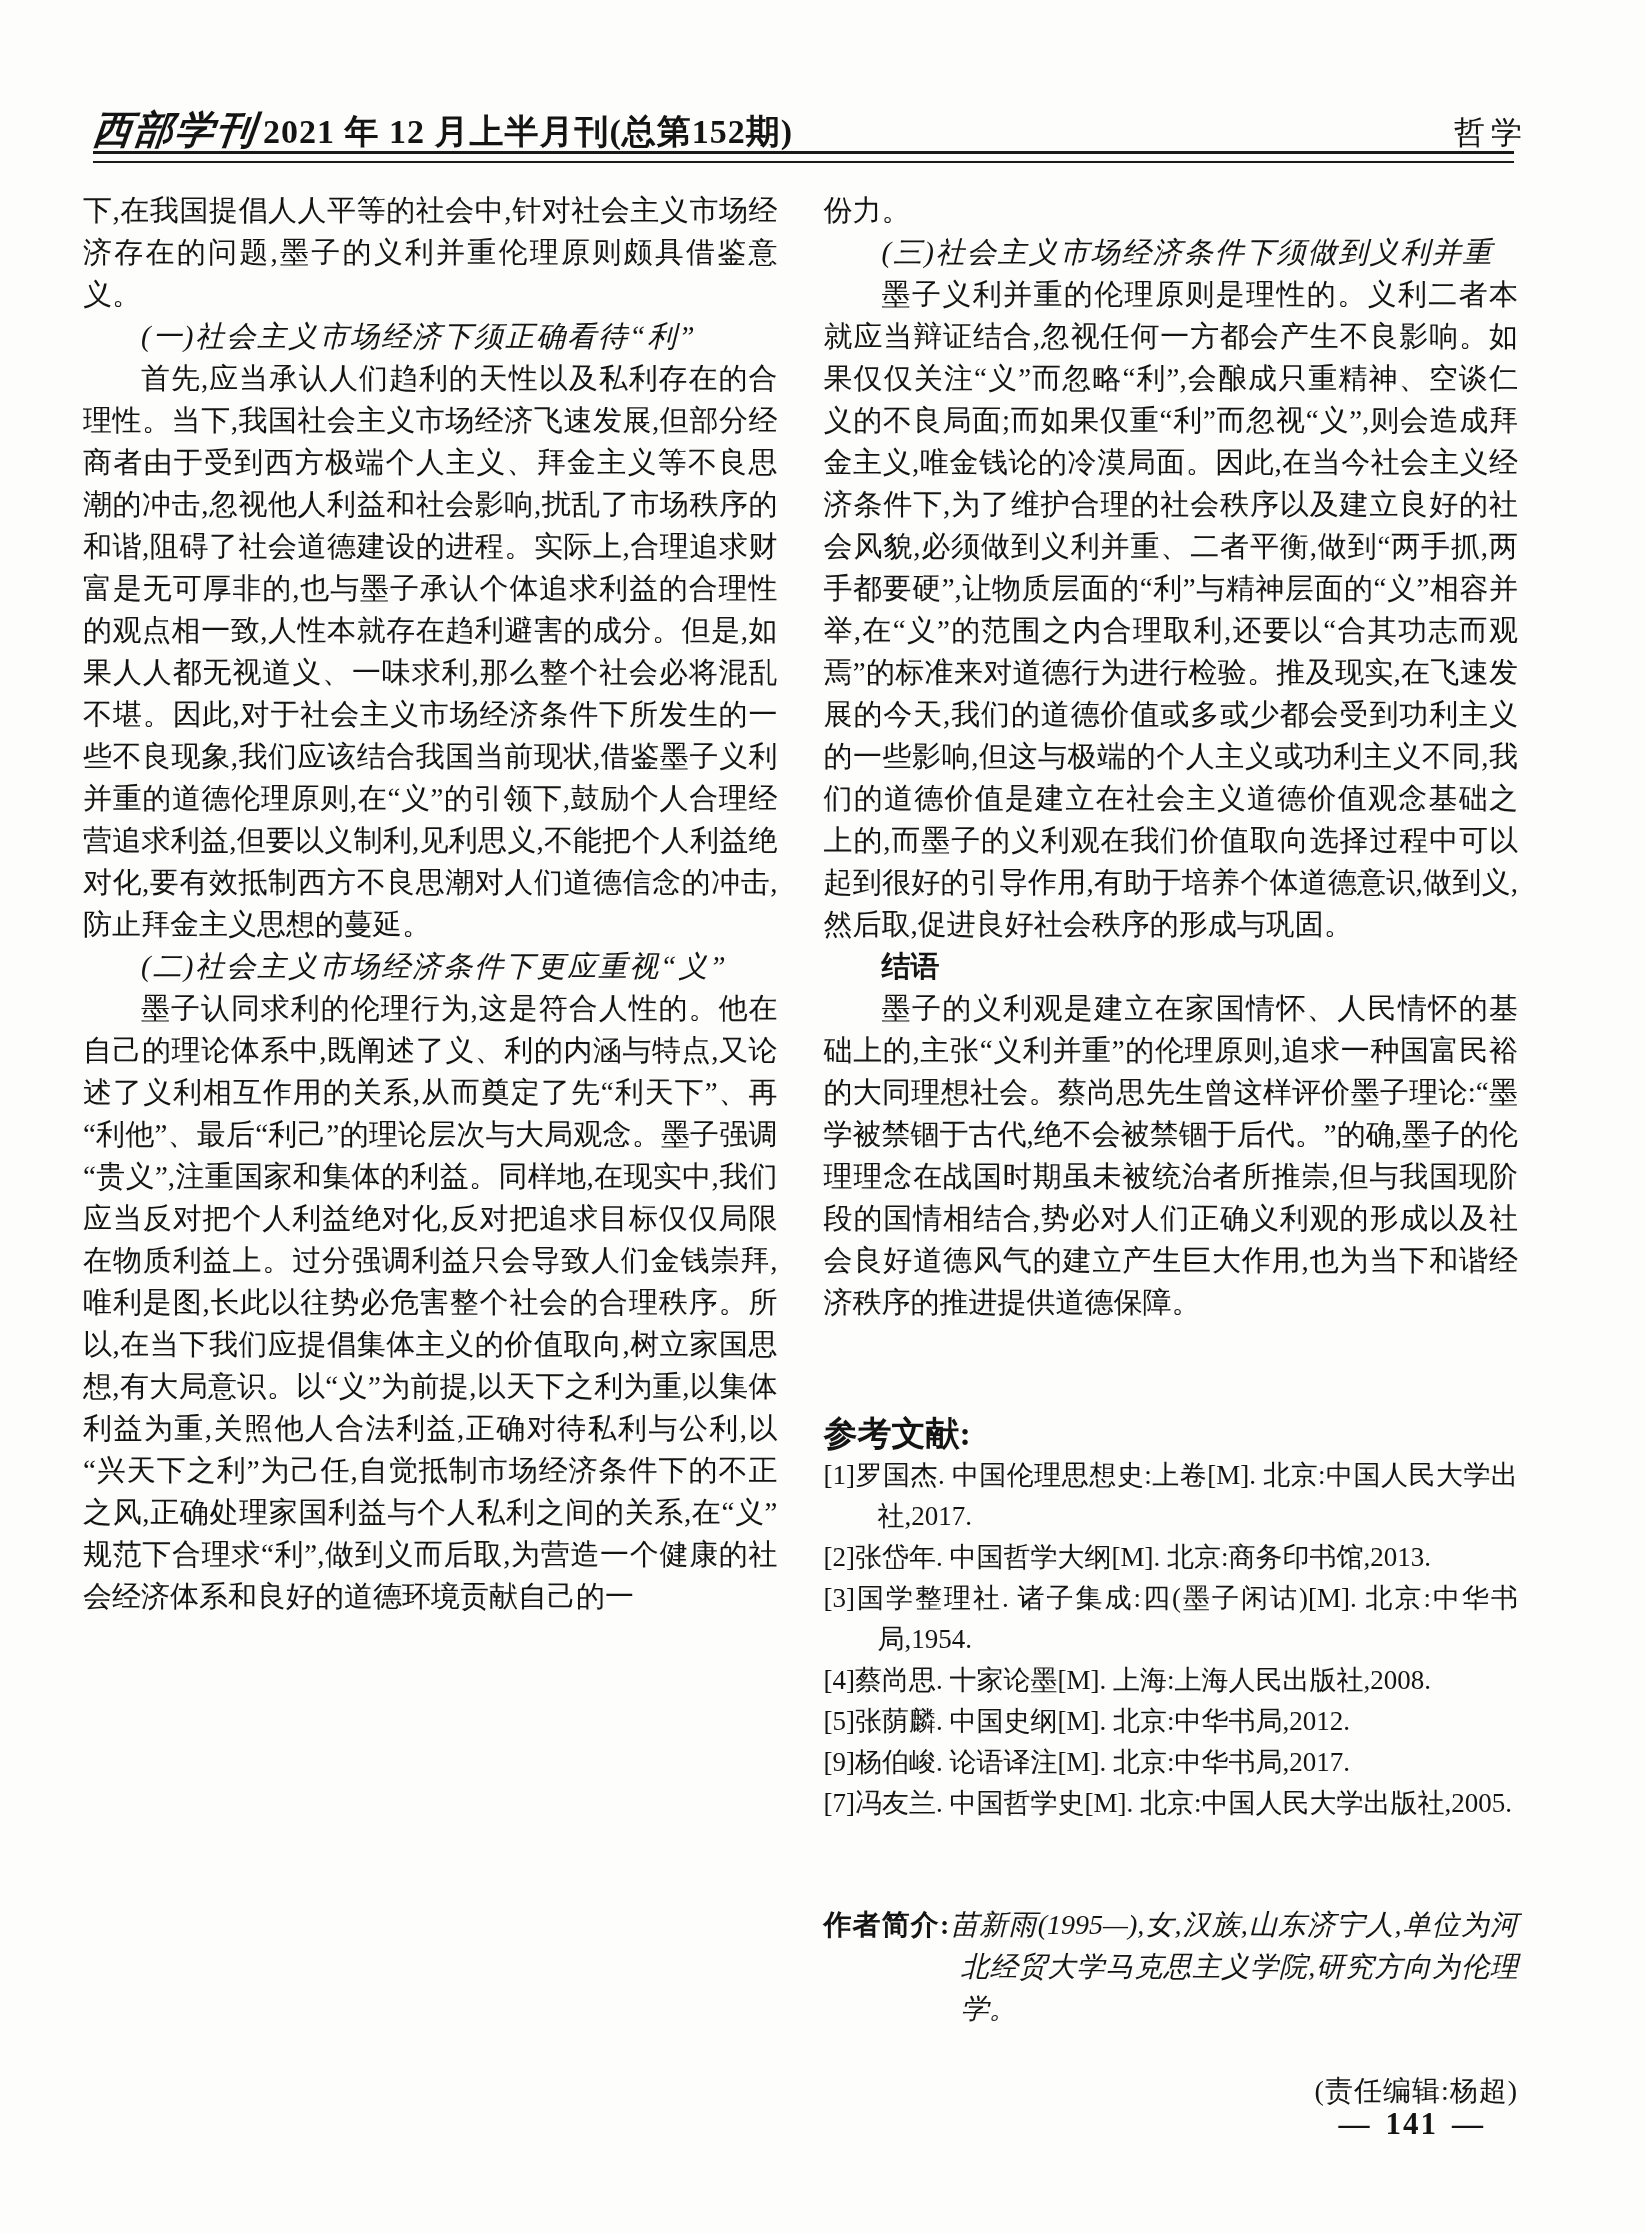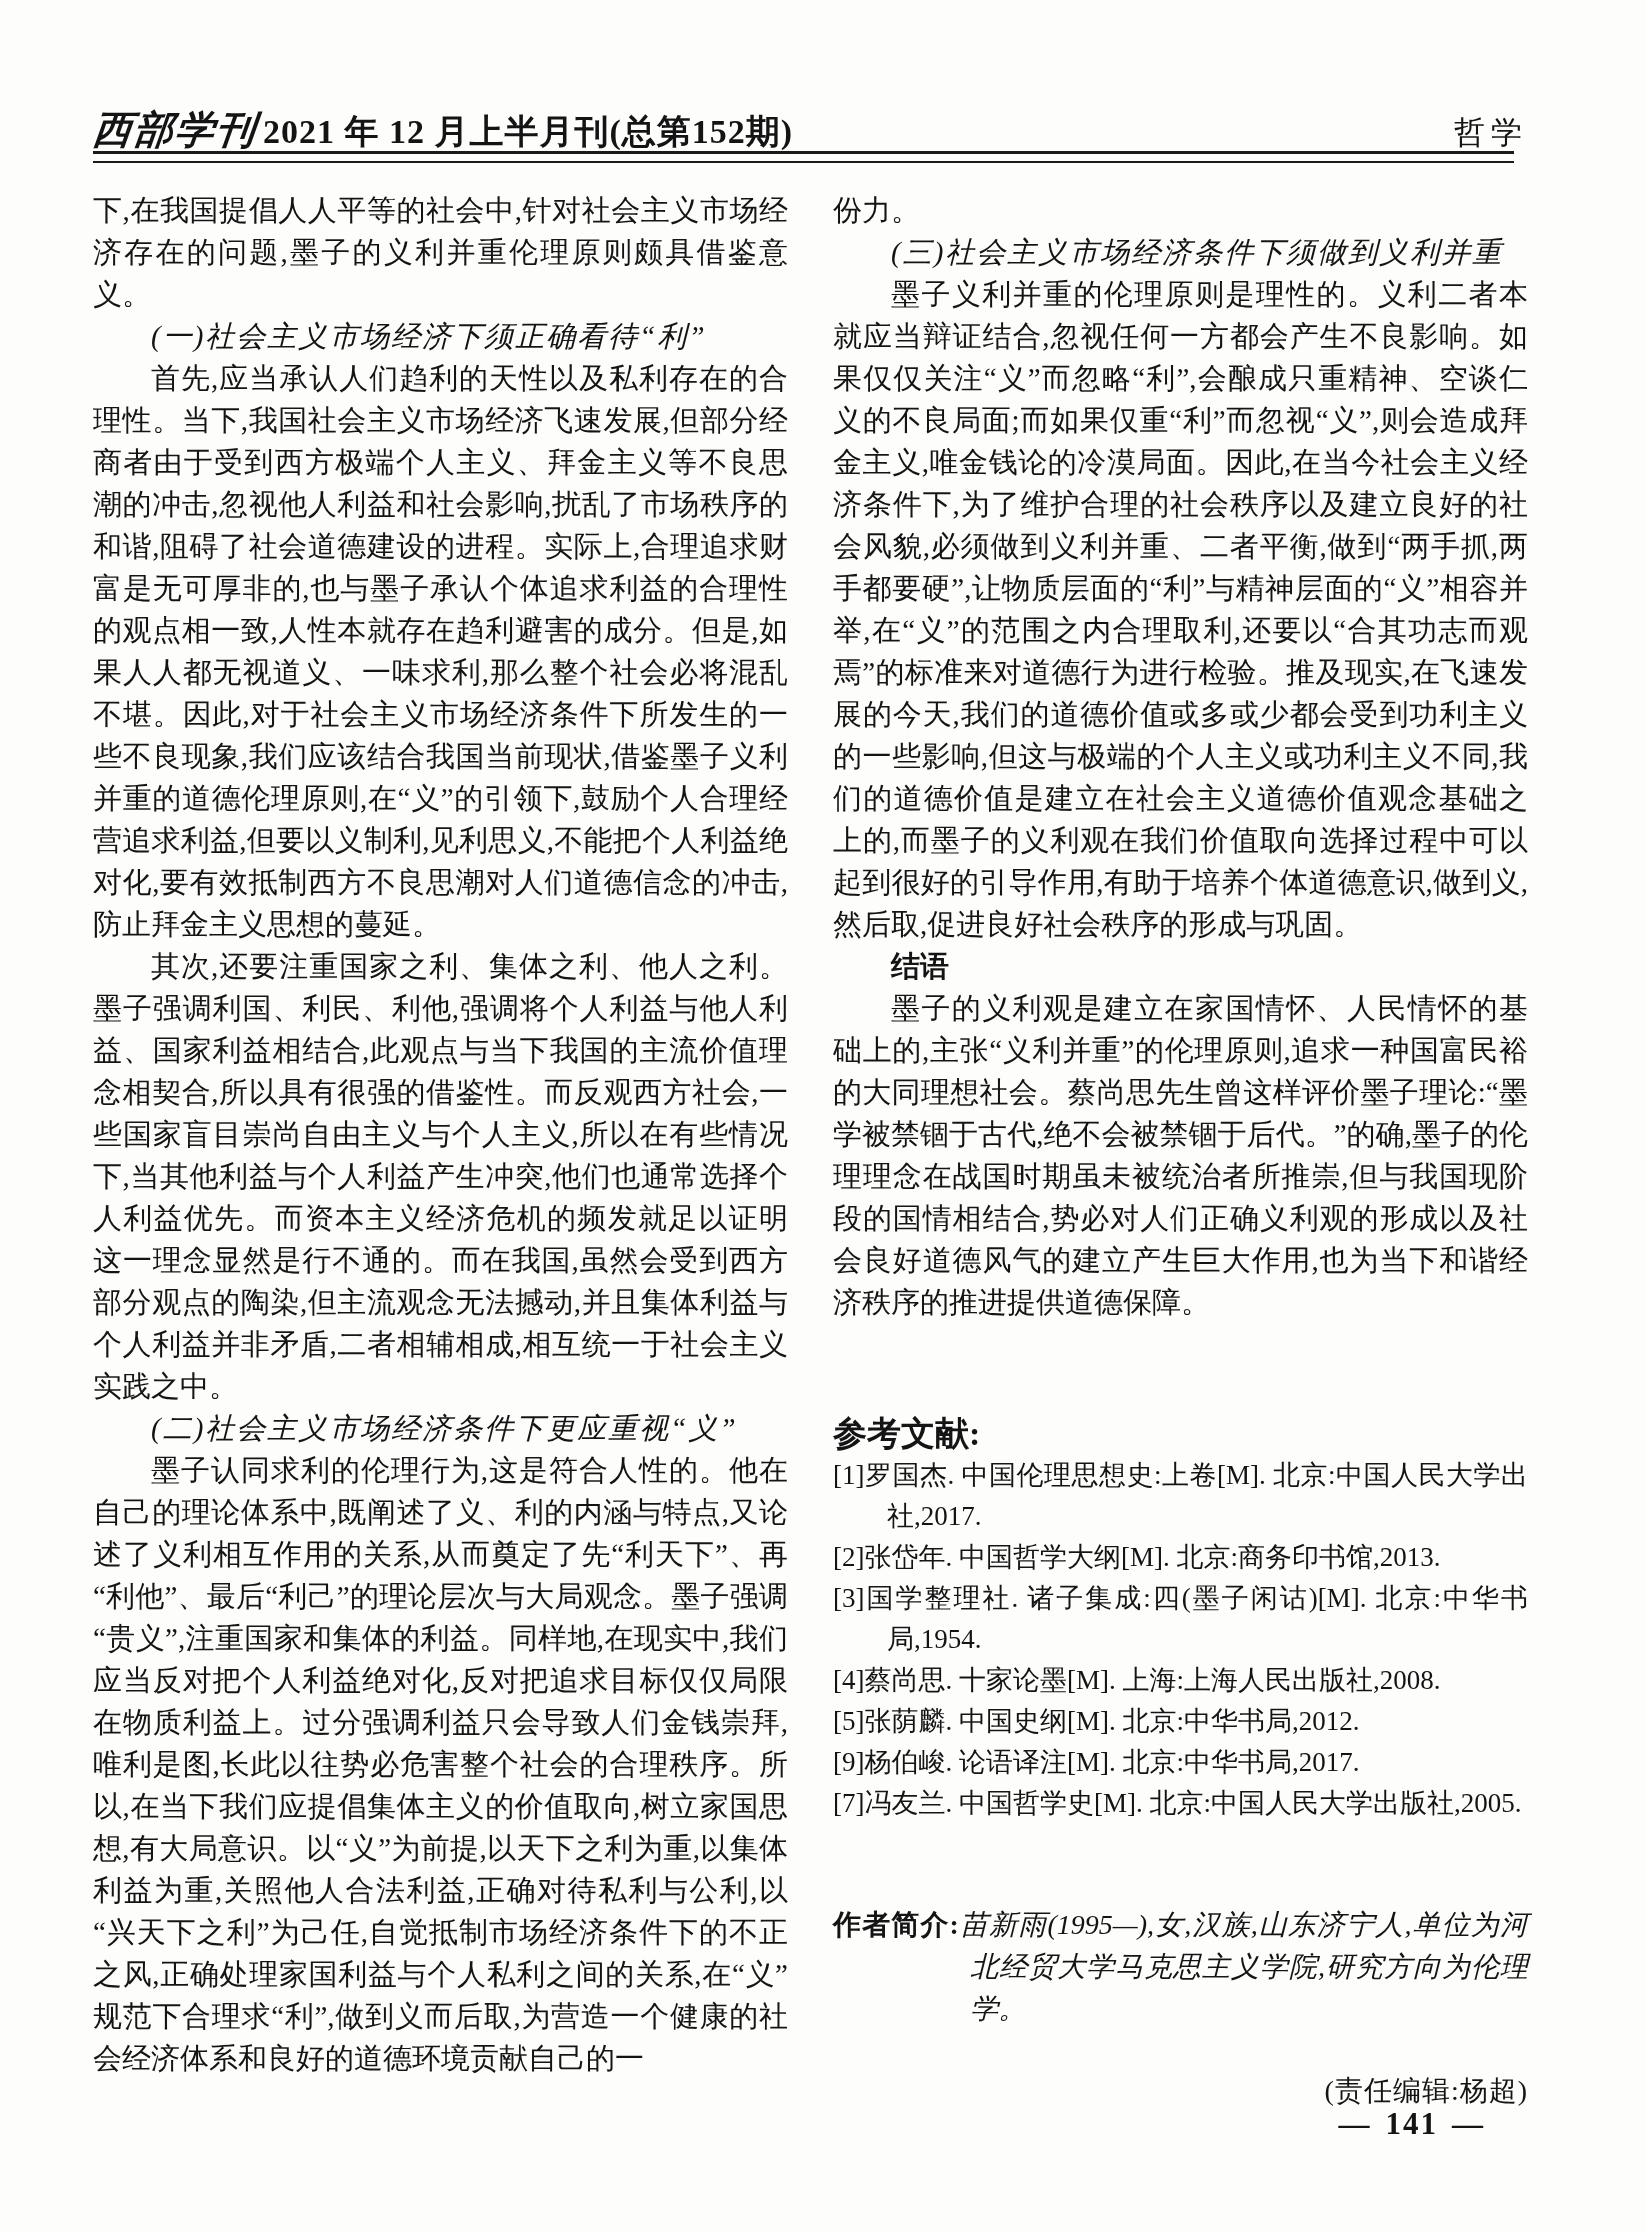--- a/index.html
+++ b/index.html
@@ -24,22 +24,22 @@
     display:inline-block;margin-right:6px;
   }
   .issue-info{font-size:34px;font-weight:bold;letter-spacing:1px;}
   .section-name{font-size:31px;letter-spacing:6px;}
   .header-rule{
     position:absolute;top:151px;left:93px;width:1421px;height:7px;
     border-top:3px solid #1b1b1b;border-bottom:2px solid #1b1b1b;
   }
   
   .columns{
-    position:absolute;top:189px;left:93px;width:1435px;
-    display:flex;gap:25px;justify-content:space-between;
+    position:absolute;top:189px;left:83px;width:1435px;
+    display:flex;gap:46px;
   }
   .col{width:695px;}
   .col p{margin:0;}
   .body{
     font-size:29px;line-height:42px;text-align:justify;
     text-indent:2em;
   }
   .cont{text-indent:0;}
   .subheading{
     font-size:29px;line-height:42px;text-indent:2em;
@@ -86,21 +86,20 @@
     <div class="section-name">哲学</div>
   </div>
 
   <div class="header-rule"></div>
 
   <div class="columns">
     <div class="col" id="col-left">
         <p class="body cont">下,在我国提倡人人平等的社会中,针对社会主义市场经济存在的问题,墨子的义利并重伦理原则颇具借鉴意义。</p>
         <p class="subheading">(一)社会主义市场经济下须正确看待“利”</p>
         <p class="body">首先,应当承认人们趋利的天性以及私利存在的合理性。当下,我国社会主义市场经济飞速发展,但部分经商者由于受到西方极端个人主义、拜金主义等不良思潮的冲击,忽视他人利益和社会影响,扰乱了市场秩序的和谐,阻碍了社会道德建设的进程。实际上,合理追求财富是无可厚非的,也与墨子承认个体追求利益的合理性的观点相一致,人性本就存在趋利避害的成分。但是,如果人人都无视道义、一味求利,那么整个社会必将混乱不堪。因此,对于社会主义市场经济条件下所发生的一些不良现象,我们应该结合我国当前现状,借鉴墨子义利并重的道德伦理原则,在“义”的引领下,鼓励个人合理经营追求利益,但要以义制利,见利思义,不能把个人利益绝对化,要有效抵制西方不良思潮对人们道德信念的冲击,防止拜金主义思想的蔓延。</p>
-        <p class="body">其次,还要注重国家之利、集体之利、他人之利。墨子强调利国、利民、利他,强调将个人利益与他人利益、国家利益相结合,此观点与当下我国的主流价值理念相契合,所以具有很强的借鉴性。而反观西方社会,一些国家盲目崇尚自由主义与个人主义,所以在有些情况下,当其他利益与个人利益产生冲突,他们也通常选择个人利益优先。而资本主义经济危机的频发就足以证明这一理念显然是行不通的。而在我国,虽然会受到西方部分观点的陶染,但主流观念无法撼动,并且集体利益与个人利益并非矛盾,二者相辅相成,相互统一于社会主义实践之中。</p>
         <p class="subheading">(二)社会主义市场经济条件下更应重视“义”</p>
         <p class="body">墨子认同求利的伦理行为,这是符合人性的。他在自己的理论体系中,既阐述了义、利的内涵与特点,又论述了义利相互作用的关系,从而奠定了先“利天下”、再“利他”、最后“利己”的理论层次与大局观念。墨子强调“贵义”,注重国家和集体的利益。同样地,在现实中,我们应当反对把个人利益绝对化,反对把追求目标仅仅局限在物质利益上。过分强调利益只会导致人们金钱崇拜,唯利是图,长此以往势必危害整个社会的合理秩序。所以,在当下我们应提倡集体主义的价值取向,树立家国思想,有大局意识。以“义”为前提,以天下之利为重,以集体利益为重,关照他人合法利益,正确对待私利与公利,以“兴天下之利”为己任,自觉抵制市场经济条件下的不正之风,正确处理家国利益与个人私利之间的关系,在“义”规范下合理求“利”,做到义而后取,为营造一个健康的社会经济体系和良好的道德环境贡献自己的一</p>
       </div>
     <div class="col" id="col-right">
         <p class="body cont">份力。</p>
         <p class="subheading">(三)社会主义市场经济条件下须做到义利并重</p>
         <p class="body">墨子义利并重的伦理原则是理性的。义利二者本就应当辩证结合,忽视任何一方都会产生不良影响。如果仅仅关注“义”而忽略“利”,会酿成只重精神、空谈仁义的不良局面;而如果仅重“利”而忽视“义”,则会造成拜金主义,唯金钱论的冷漠局面。因此,在当今社会主义经济条件下,为了维护合理的社会秩序以及建立良好的社会风貌,必须做到义利并重、二者平衡,做到“两手抓,两手都要硬”,让物质层面的“利”与精神层面的“义”相容并举,在“义”的范围之内合理取利,还要以“合其功志而观焉”的标准来对道德行为进行检验。推及现实,在飞速发展的今天,我们的道德价值或多或少都会受到功利主义的一些影响,但这与极端的个人主义或功利主义不同,我们的道德价值是建立在社会主义道德价值观念基础之上的,而墨子的义利观在我们价值取向选择过程中可以起到很好的引导作用,有助于培养个体道德意识,做到义,然后取,促进良好社会秩序的形成与巩固。</p>
         <p class="boldheading">结语</p>
         <p class="body">墨子的义利观是建立在家国情怀、人民情怀的基础上的,主张“义利并重”的伦理原则,追求一种国富民裕的大同理想社会。蔡尚思先生曾这样评价墨子理论:“墨学被禁锢于古代,绝不会被禁锢于后代。”的确,墨子的伦理理念在战国时期虽未被统治者所推崇,但与我国现阶段的国情相结合,势必对人们正确义利观的形成以及社会良好道德风气的建立产生巨大作用,也为当下和谐经济秩序的推进提供道德保障。</p>
         <p class="refheading">参考文献:</p>

